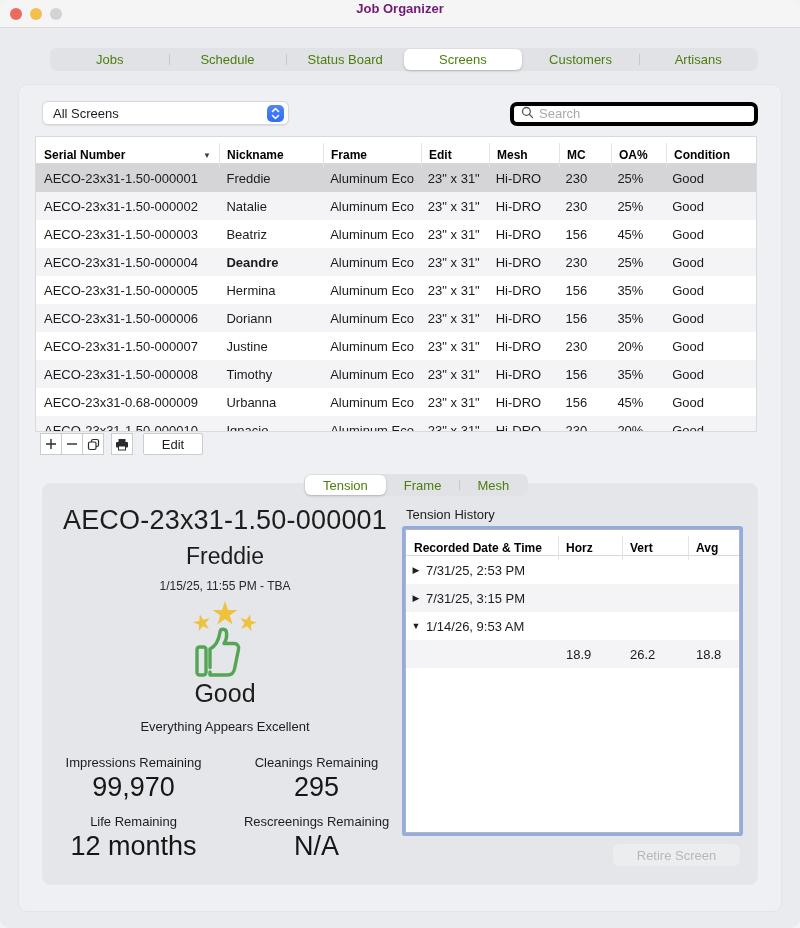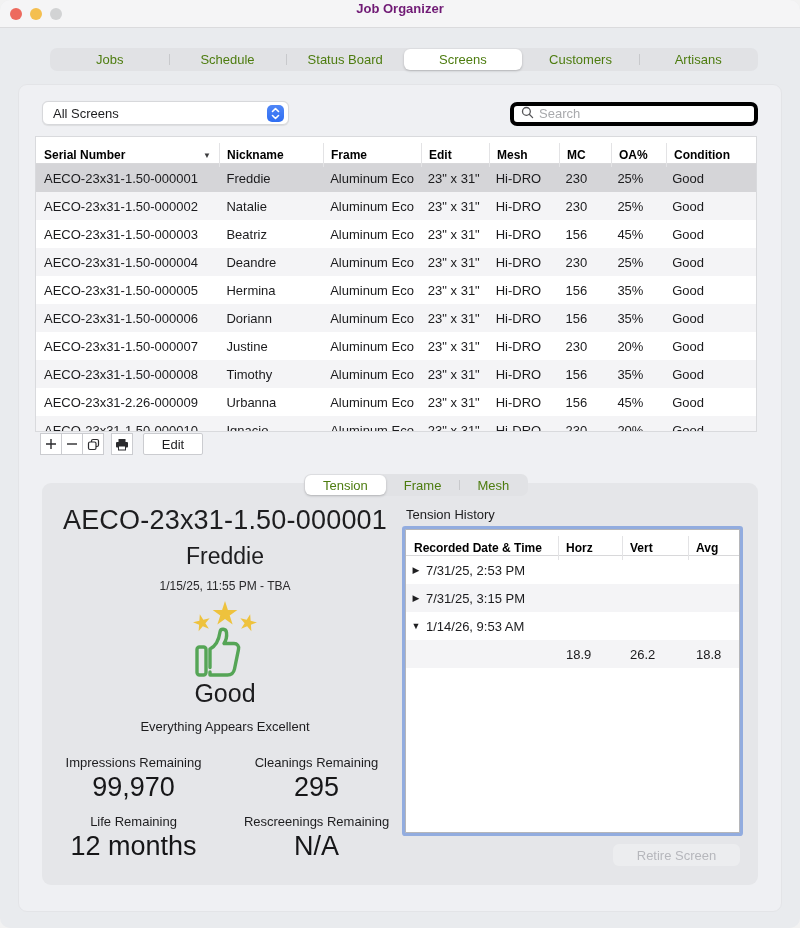--- a/index.html
+++ b/index.html
@@ -234,21 +234,21 @@
           <div class="td" style="width: 104px;">Beatriz</div>
           <div class="td" style="width: 98px;">Aluminum Eco</div>
           <div class="td" style="width: 68px;">23" x 31"</div>
           <div class="td" style="width: 70px;">Hi-DRO</div>
           <div class="td" style="width: 52px;">156</div>
           <div class="td" style="width: 55px;">45%</div>
           <div class="td" style="width: 92px;">Good</div>
         </div>
         <div class="trow alt">
           <div class="td" style="width: 183px;">AECO-23x31-1.50-000004</div>
-          <div class="td" style="width: 104px;">Deandre</div>
+          <div class="td" style="width: 104px; font-weight: bold;">Deandre</div>
           <div class="td" style="width: 98px;">Aluminum Eco</div>
           <div class="td" style="width: 68px;">23" x 31"</div>
           <div class="td" style="width: 70px;">Hi-DRO</div>
           <div class="td" style="width: 52px;">230</div>
           <div class="td" style="width: 55px;">25%</div>
           <div class="td" style="width: 92px;">Good</div>
         </div>
         <div class="trow">
           <div class="td" style="width: 183px;">AECO-23x31-1.50-000005</div>
           <div class="td" style="width: 104px;">Hermina</div>
@@ -283,21 +283,21 @@
           <div class="td" style="width: 183px;">AECO-23x31-1.50-000008</div>
           <div class="td" style="width: 104px;">Timothy</div>
           <div class="td" style="width: 98px;">Aluminum Eco</div>
           <div class="td" style="width: 68px;">23" x 31"</div>
           <div class="td" style="width: 70px;">Hi-DRO</div>
           <div class="td" style="width: 52px;">156</div>
           <div class="td" style="width: 55px;">35%</div>
           <div class="td" style="width: 92px;">Good</div>
         </div>
         <div class="trow">
-          <div class="td" style="width: 183px;">AECO-23x31-2.26-000009</div>
+          <div class="td" style="width: 183px;">AECO-23x31-0.68-000009</div>
           <div class="td" style="width: 104px;">Urbanna</div>
           <div class="td" style="width: 98px;">Aluminum Eco</div>
           <div class="td" style="width: 68px;">23" x 31"</div>
           <div class="td" style="width: 70px;">Hi-DRO</div>
           <div class="td" style="width: 52px;">156</div>
           <div class="td" style="width: 55px;">45%</div>
           <div class="td" style="width: 92px;">Good</div>
         </div>
         <div class="trow alt">
           <div class="td" style="width: 183px;">AECO-23x31-1.50-000010</div>

